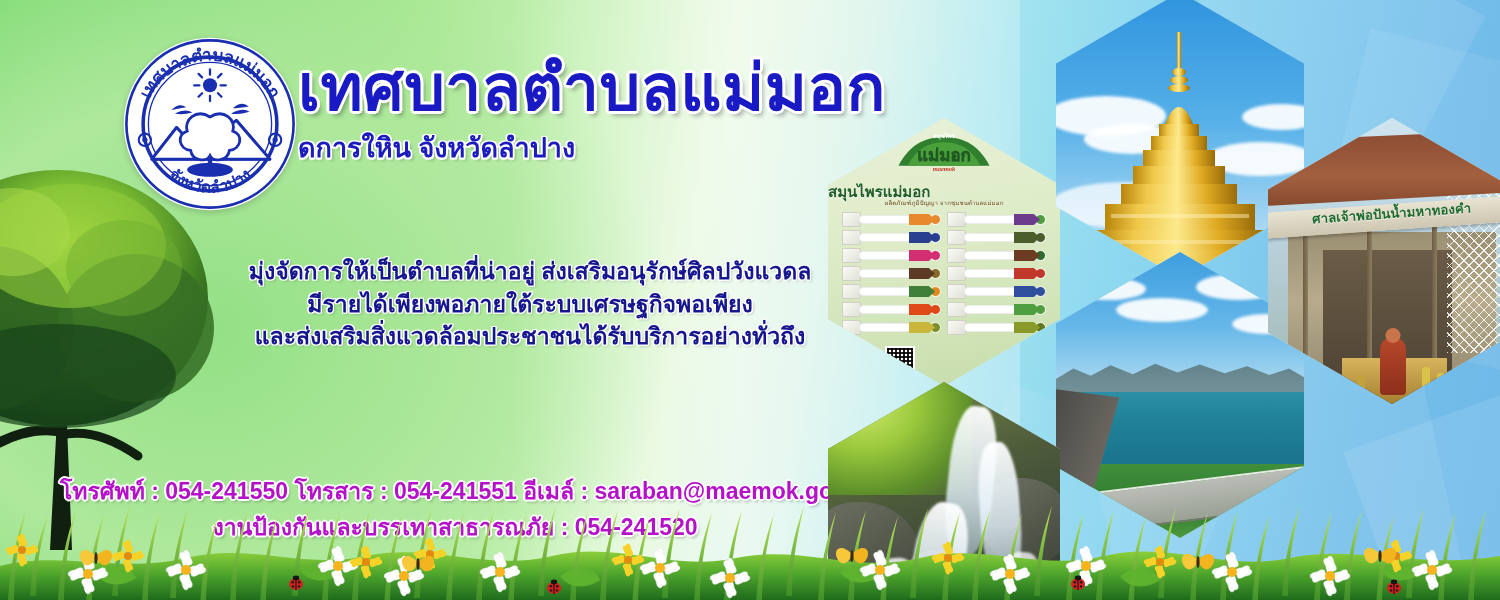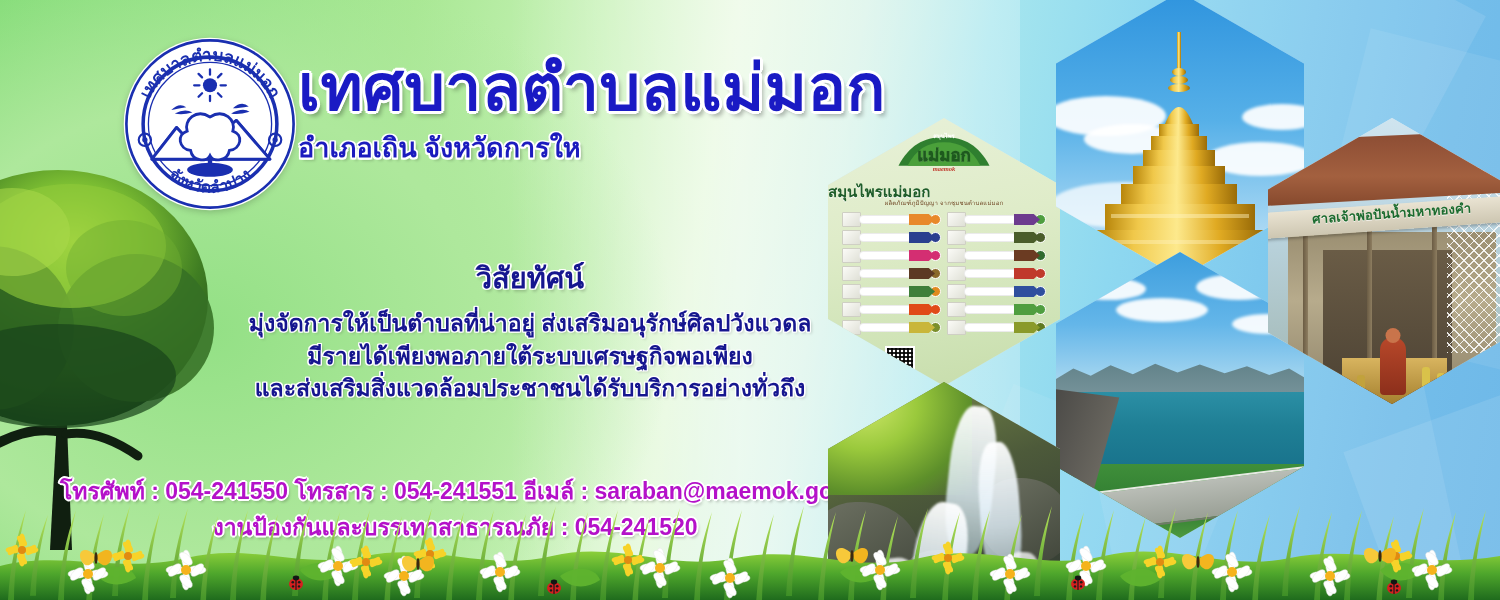--- a/index.html
+++ b/index.html
@@ -314,25 +314,24 @@
         <textPath href="#arcTop" startOffset="50%" text-anchor="middle">เทศบาลตำบลแม่มอก</textPath>
       </text>
       <text font-size="18" font-weight="bold" fill="#1a2fb0" font-family="'Liberation Sans',sans-serif">
         <textPath href="#arcBot" startOffset="50%" text-anchor="middle">จังหวัดลำปาง</textPath>
       </text>
     </svg>
   </div>
 
   <div class="title-block">
     <div class="th-title">เทศบาลตำบลแม่มอก</div>
-    <div class="sub-title">อำเภอเถิน จังหวัดการให</div>
+    <div class="sub-title">ดการใหิน จังหวัดลำปาง</div>
   </div>
 
   <div class="vision">
-    <div class="vision-head">วิสัยทัศน์</div>
     <div class="vision-line">มุ่งจัดการให้เป็นตำบลที่น่าอยู่ ส่งเสริมอนุรักษ์ศิลปวังแวดล</div>
     <div class="vision-line">มีรายได้เพียงพอภายใต้ระบบเศรษฐกิจพอเพียง</div>
     <div class="vision-line">และส่งเสริมสิ่งแวดล้อมประชาชนได้รับบริการอย่างทั่วถึง</div>
   </div>
 
   <div class="contact">
     <div class="contact-line">โทรศัพท์ : 054-241550  โทรสาร : 054-241551 อีเมล์ : saraban@maemok.go.th</div>
     <div class="contact-line">งานป้องกันและบรรเทาสาธารณภัย : 054-241520</div>
   </div>
 

